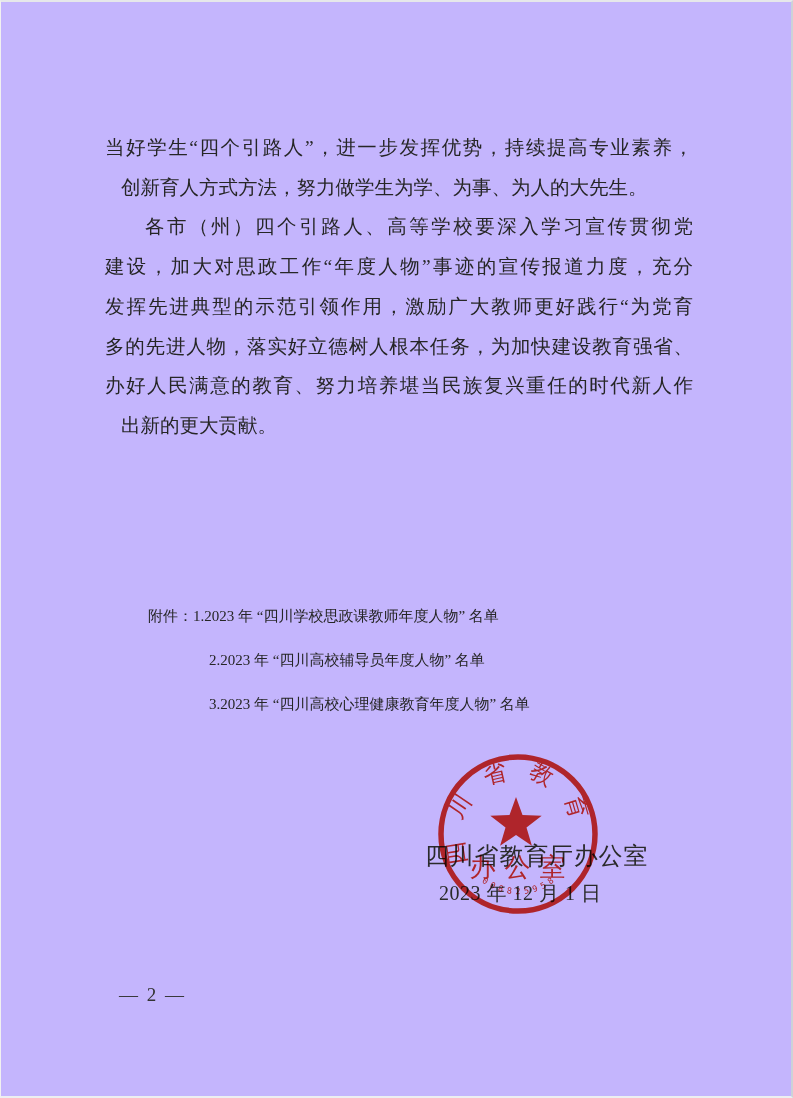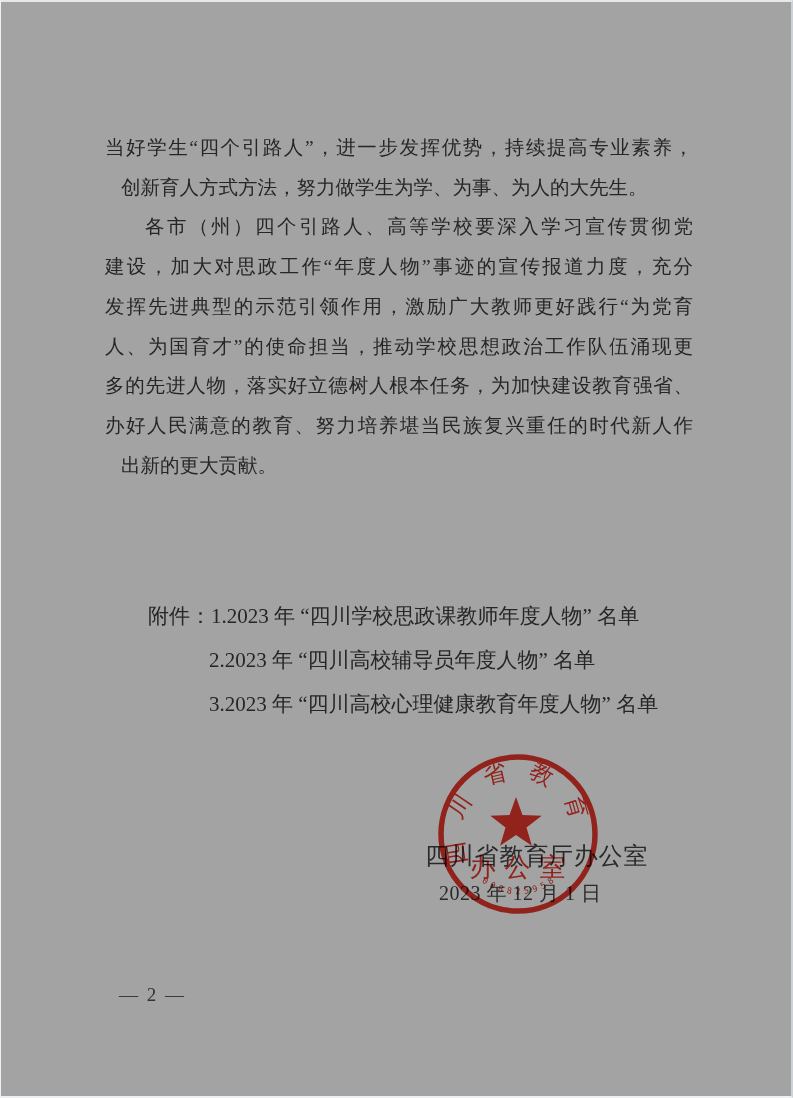--- a/index.html
+++ b/index.html
@@ -1,38 +1,38 @@
 <!DOCTYPE html>
 <html><head>
 <meta charset="utf-8">
 <style>
   html,body { margin:0; padding:0; background:#ffffff; }
   .page {
     position:relative;
     width:793px; height:1098px;
-    background:#a3a3a3;
+    background:#c4b5fd;
     font-family:"Liberation Serif","DejaVu Serif",serif;
     color:#262626;
     box-sizing:border-box;
     border-top:2px solid #e6e8ea;
     border-right:2px solid #ccd2d8;
     border-left:1px solid #f1f1f1;
     border-bottom:2px solid #edeff1;
     overflow:hidden;
   }
   .body-text {
     position:absolute; left:104px; top:126px; width:588px;
     font-size:19.5px; line-height:39.7px;
   }
   .line { text-align:justify; text-align-last:justify; }
   .line.flush { text-align:left; text-align-last:left;margin-left:16px; }
   .line.indent { text-indent:40px; }
   .attachment {
     position:absolute; left:104px; top:592px; width:620px;
-    font-size:21px; line-height:44px;
+    font-size:15px; line-height:44px;
   }
   .att-row1 { padding-left:43px; }
   .att-row  { padding-left:104px; }
   .signature {
     position:absolute; left:424px; top:838px;
     font-size:24px; letter-spacing:0.8px; color:#2a2a2a; z-index:1;
   }
   .sig-date {
     position:absolute; left:438px; top:878px;
     font-size:20px; letter-spacing:0.5px; color:#2a2a2a; z-index:1;
@@ -50,21 +50,20 @@
 <body>
 
 <div class="page">
 
   <div class="body-text">
     <div class="line">当好学生“四个引路人”，进一步发挥优势，持续提高专业素养，</div>
     <div class="line flush">创新育人方式方法，努力做学生为学、为事、为人的大先生。</div>
     <div class="line indent">各市（州）四个引路人、高等学校要深入学习宣传贯彻党</div>
     <div class="line">建设，加大对思政工作“年度人物”事迹的宣传报道力度，充分</div>
     <div class="line">发挥先进典型的示范引领作用，激励广大教师更好践行“为党育</div>
-    <div class="line">人、为国育才”的使命担当，推动学校思想政治工作队伍涌现更</div>
     <div class="line">多的先进人物，落实好立德树人根本任务，为加快建设教育强省、</div>
     <div class="line">办好人民满意的教育、努力培养堪当民族复兴重任的时代新人作</div>
     <div class="line flush">出新的更大贡献。</div>
   </div>
 
   <div class="attachment">
     <div class="att-row1"><span>附件：</span><span>1.2023 年 “四川学校思政课教师年度人物” 名单</span></div>
     <div class="att-row"><span>2.2023 年 “四川高校辅导员年度人物” 名单</span></div>
     <div class="att-row"><span>3.2023 年 “四川高校心理健康教育年度人物” 名单</span></div>
   </div>

